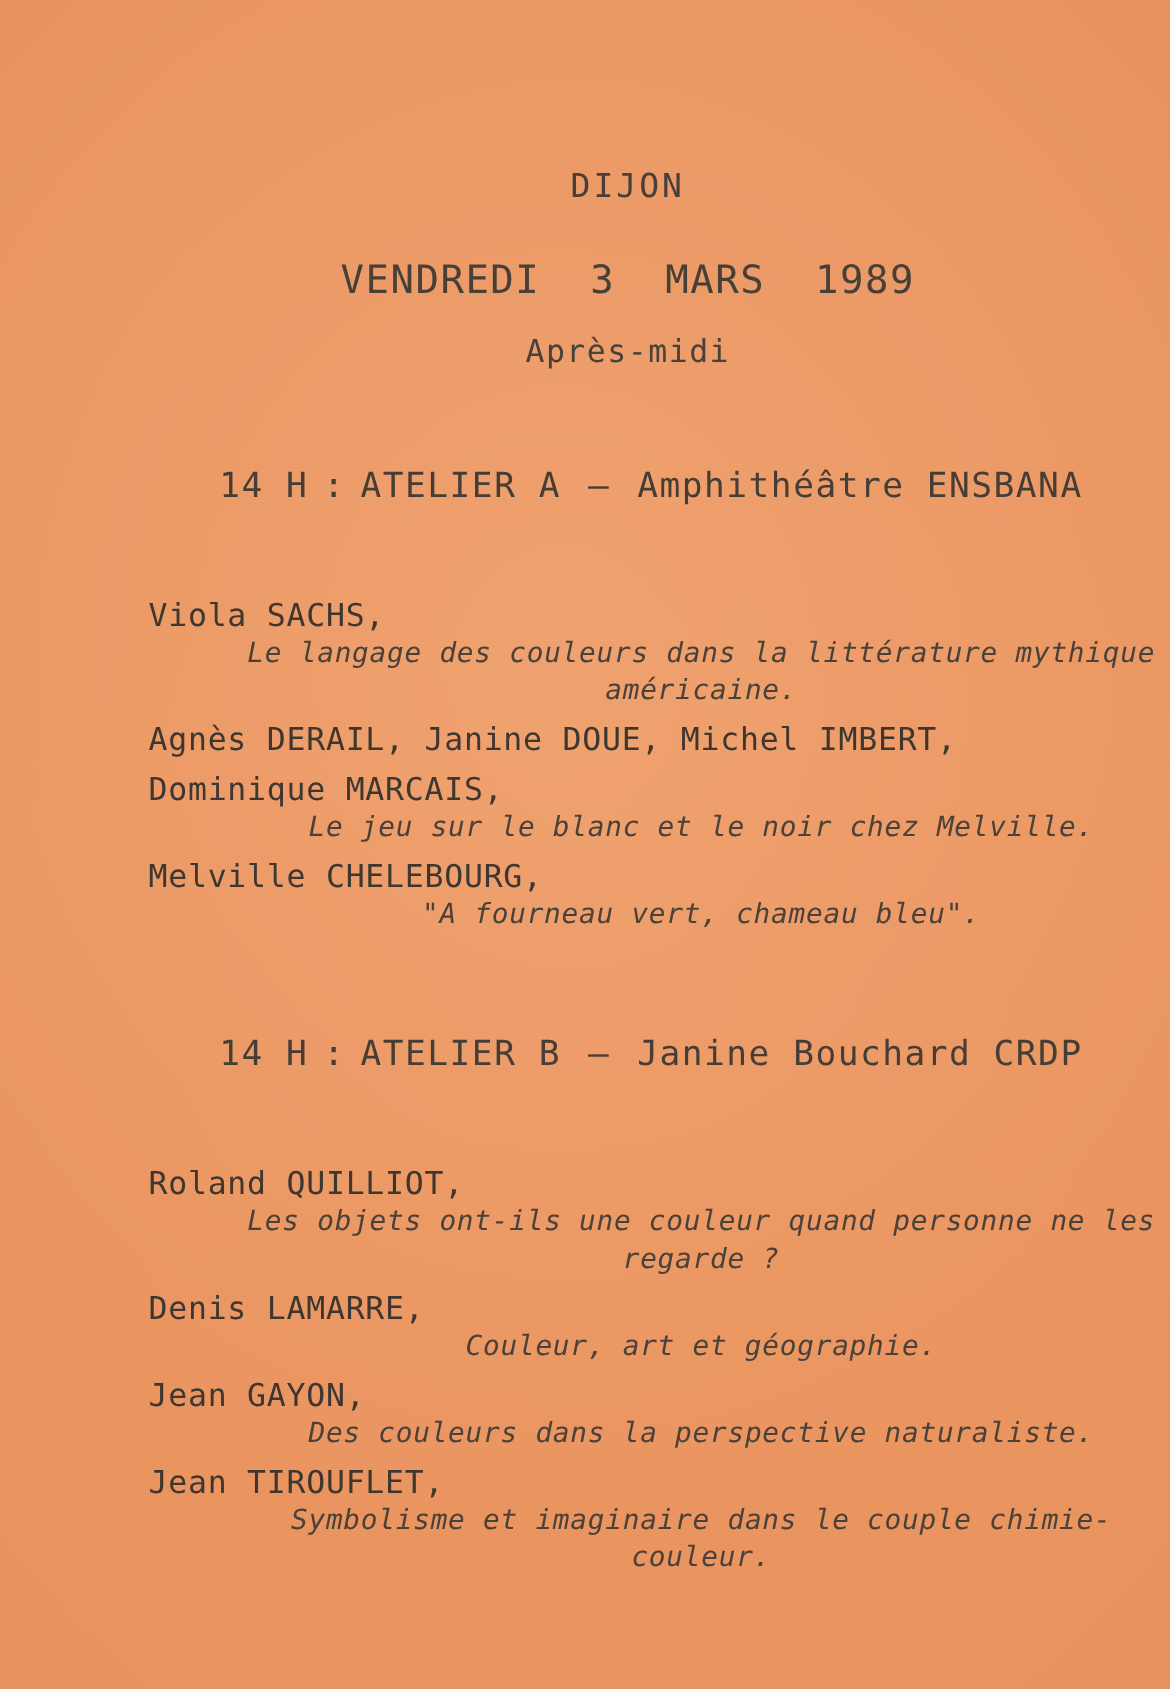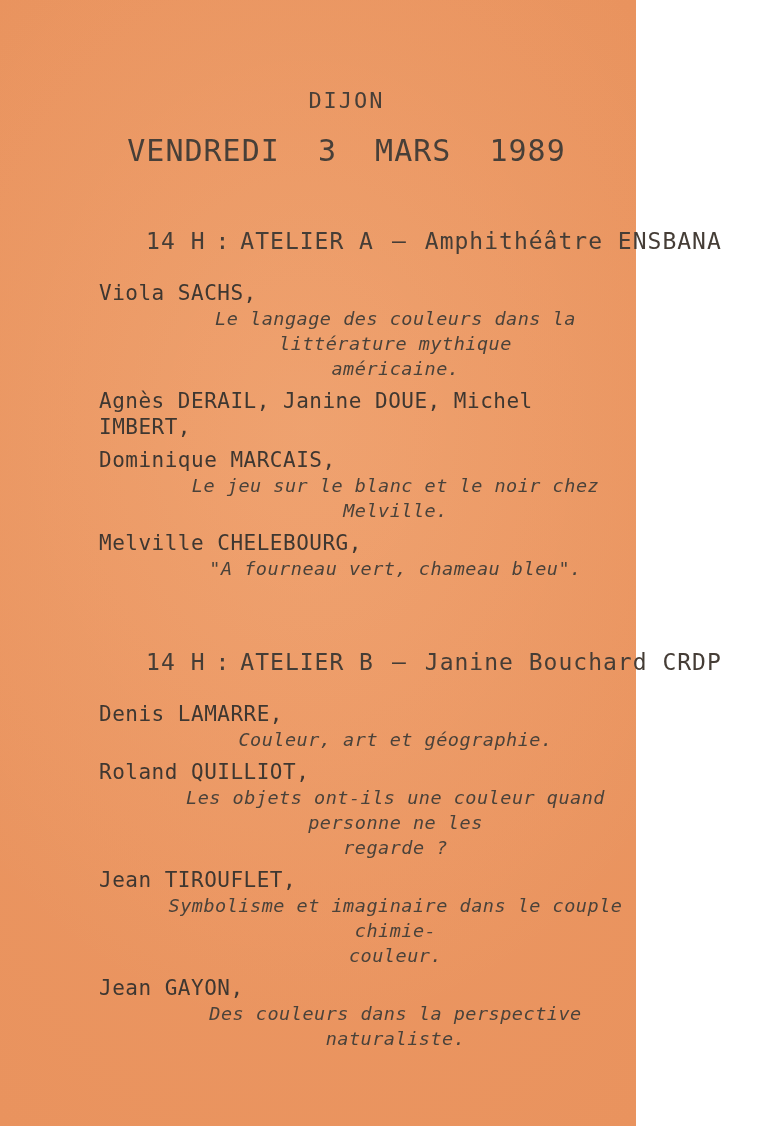--- a/index.html
+++ b/index.html
@@ -7,43 +7,43 @@
     padding: 0;
   }
   body {
     width: 780px;
     height: 1126px;
     overflow: hidden;
     font-family: "DejaVu Sans Mono", "Liberation Mono", monospace;
   }
   .paper {
     position: relative;
-    width: 636px;
+    width: 780px;
     height: 1126px;
     box-sizing: border-box;
-    padding: 88px 0 0 57px;
+    padding: 112px 0 0 57px;
     background:
       radial-gradient(ellipse 120% 90% at 48% 38%, rgba(255,214,170,0.18) 0%, rgba(255,214,170,0.0) 60%),
       radial-gradient(ellipse 140% 120% at 50% 50%, #ec9763 0%, #e9935e 55%, #df8a54 100%);
     color: #4a4139;
   }
   
   .header-block {
     width: 100%;
     text-align: center;
   }
   .city {
     font-size: 22px;
     line-height: 26px;
     letter-spacing: 2px;
     color: #473f38;
   }
   .date {
-    margin-top: 24px;
-    font-size: 30px;
+    margin-top: 36px;
+    font-size: 26px;
     line-height: 26px;
     letter-spacing: 1px;
     white-space: pre;
     color: #473f38;
   }
   .period {
     margin-top: 22px;
     font-size: 21px;
     line-height: 25px;
     letter-spacing: 1px;
@@ -59,20 +59,21 @@
   .session-heading {
     font-size: 23px;
     line-height: 26px;
     letter-spacing: 1px;
     color: #453d36;
     white-space: pre;
   }
   .session-heading .sep-colon { margin: 0 10px; }
   .session-heading .sep-dash  { margin: 0 18px; }
   .talks {
+    margin-top: 34px;
     margin-left: 42px;
   }
   .talk + .talk {
     margin-top: 7px;
   }
   .speakers {
     font-size: 21px;
     line-height: 26px;
     color: #3e3731;
     letter-spacing: 0.5px;
@@ -93,20 +94,21 @@
   }
 </style>
 </head>
 <body>
 
 <div class="paper">
 
   <div class="header-block">
     <div class="city">DIJON</div>
     <div class="date">VENDREDI  3  MARS  1989</div>
+    <div class="period">Après-midi</div>
   </div>
 
   <section class="session">
     <div class="session-heading">
       <span>14 H</span><span class="sep-colon">:</span><span>ATELIER A</span><span class="sep-dash">–</span><span>Amphithéâtre ENSBANA</span>
     </div>
     <div class="talks">
       <div class="talk">
         <div class="speakers">Viola SACHS,</div>
         <div class="talk-title">Le langage des couleurs dans la littérature mythique
@@ -125,36 +127,36 @@
       </div>
     </div>
   </section>
 
   <section class="session second">
     <div class="session-heading">
       <span>14 H</span><span class="sep-colon">:</span><span>ATELIER B</span><span class="sep-dash">–</span><span>Janine Bouchard CRDP</span>
     </div>
     <div class="talks">
       <div class="talk">
-        <div class="speakers">Denis LAMARRE,</div>
-        <div class="talk-title">Couleur, art et géographie.</div>
-      </div>
-      <div class="talk">
         <div class="speakers">Roland QUILLIOT,</div>
         <div class="talk-title">Les objets ont-ils une couleur quand personne ne les
 regarde ?</div>
       </div>
       <div class="talk">
-        <div class="speakers">Jean TIROUFLET,</div>
-        <div class="talk-title">Symbolisme et imaginaire dans le couple chimie-
-couleur.</div>
+        <div class="speakers">Denis LAMARRE,</div>
+        <div class="talk-title">Couleur, art et géographie.</div>
       </div>
       <div class="talk">
         <div class="speakers">Jean GAYON,</div>
         <div class="talk-title">Des couleurs dans la perspective naturaliste.</div>
+      </div>
+      <div class="talk">
+        <div class="speakers">Jean TIROUFLET,</div>
+        <div class="talk-title">Symbolisme et imaginaire dans le couple chimie-
+couleur.</div>
       </div>
     </div>
   </section>
 
   <section class="evening">
     <div class="session-heading">
       
     </div>
 
   </section>

